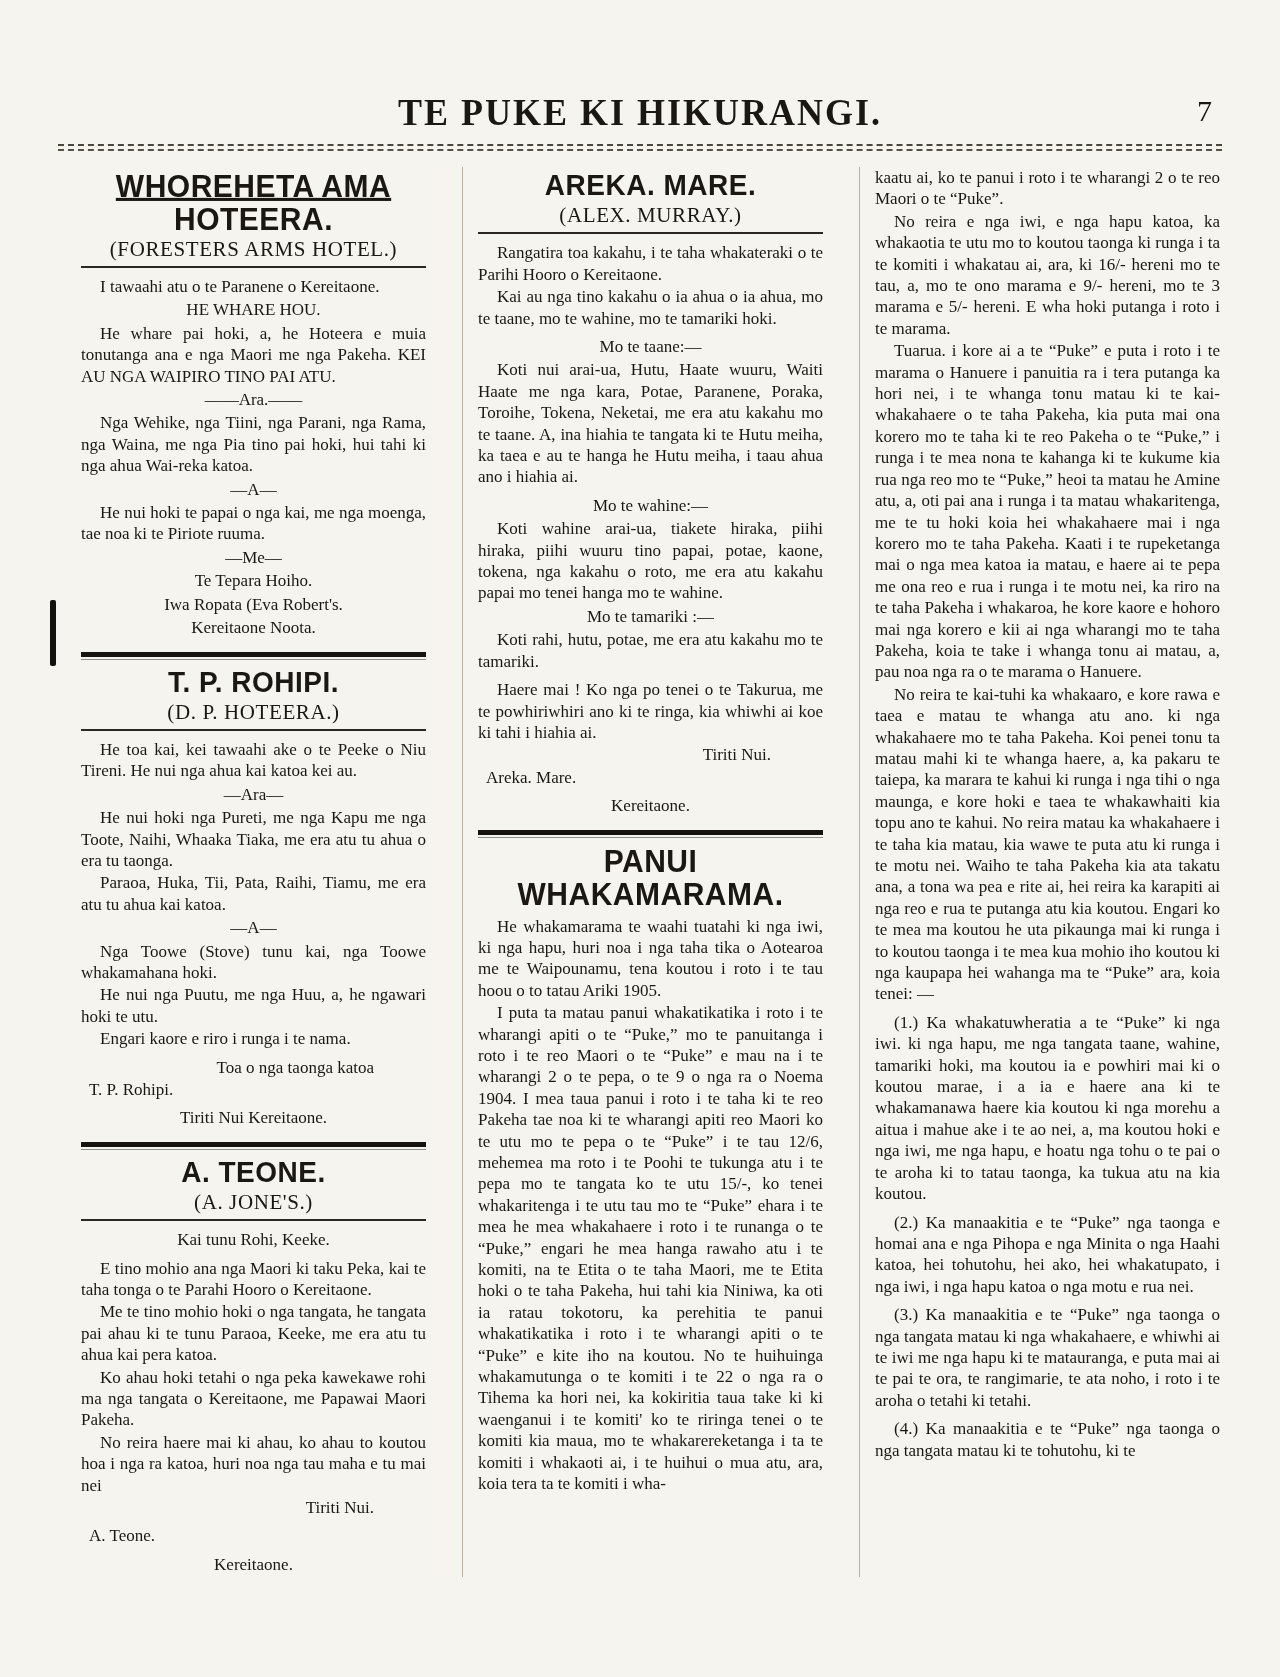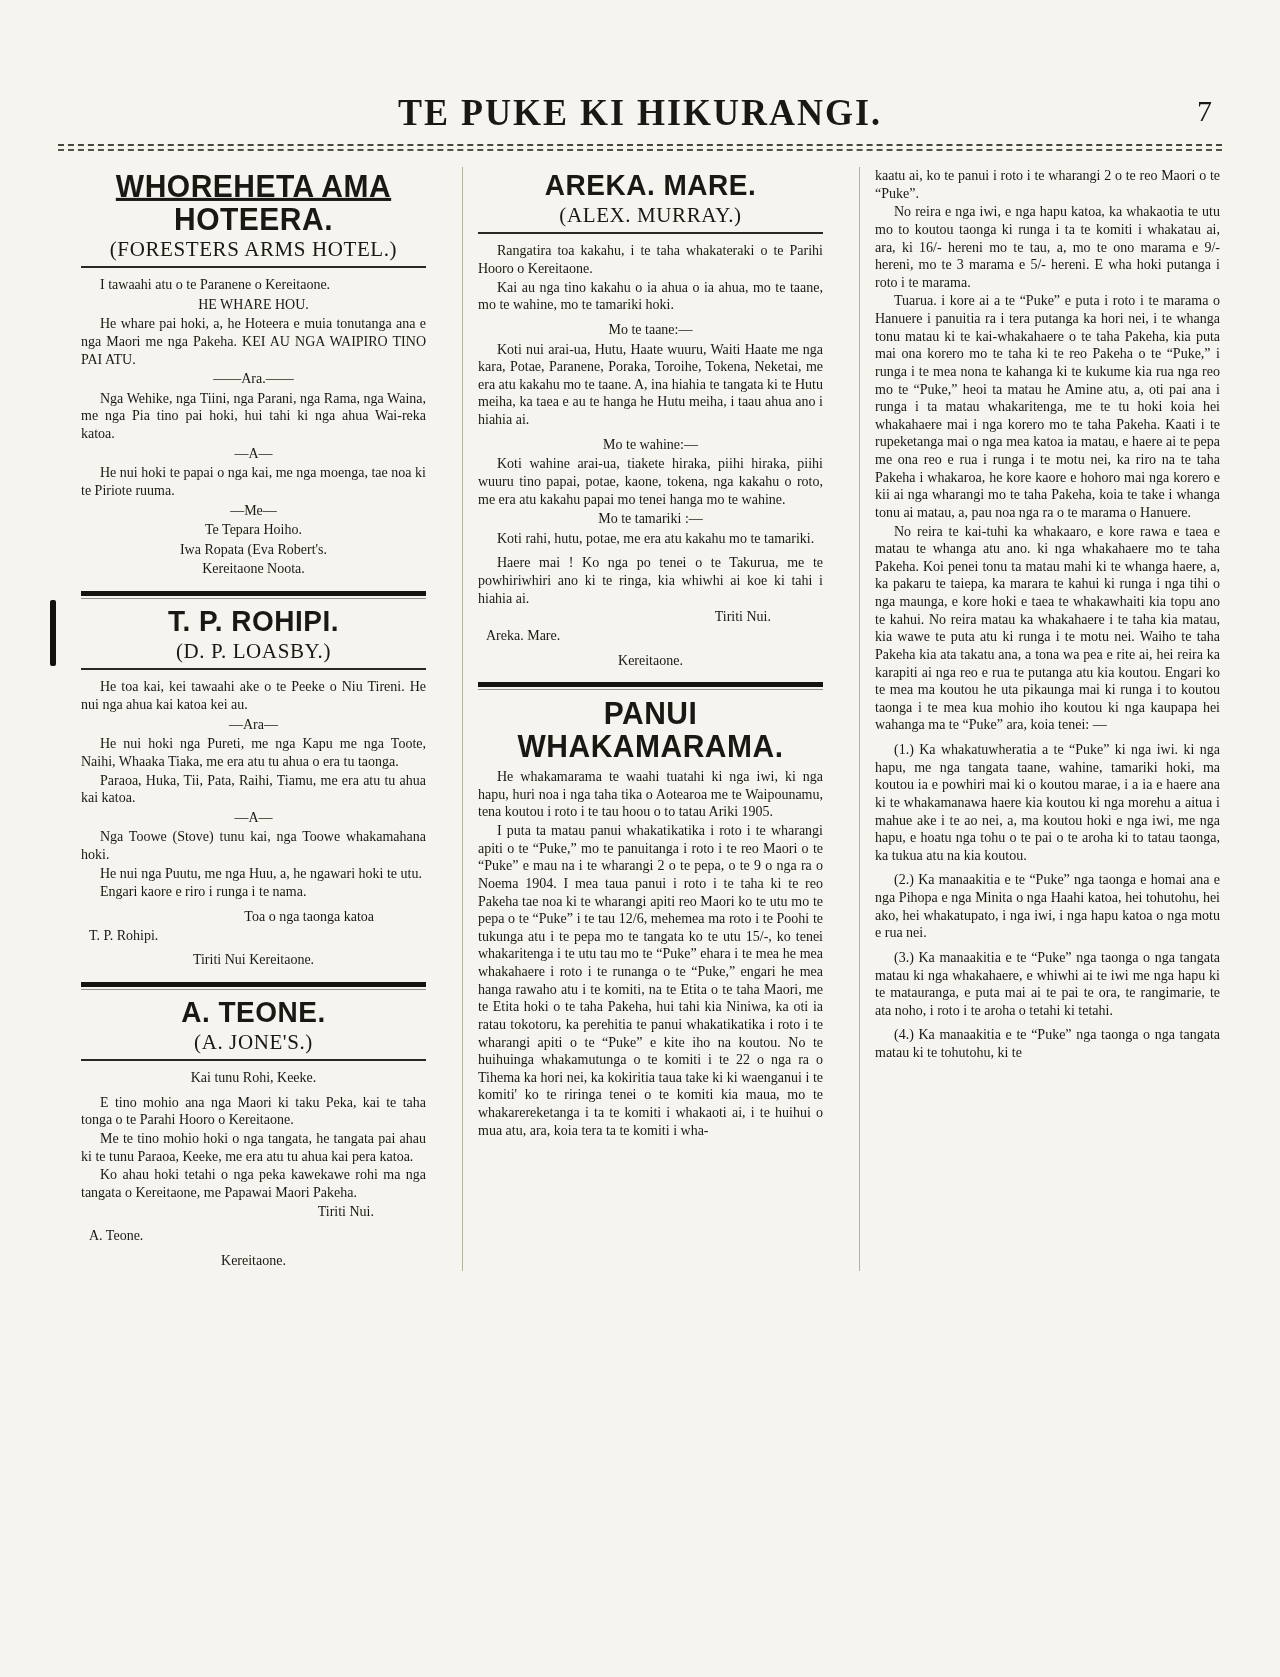--- a/index.html
+++ b/index.html
@@ -60,21 +60,21 @@
   .subhead {
     text-align: center;
     font-size: 21px;
     letter-spacing: 0.6px;
     margin: 3px 0 3px;
   }
   .thin-rule { border: none; border-top: 2px solid #2b2archive7722; border-top: 2px solid #2b2722; margin: 4px 0 8px; }
   .thick-bar { height: 5px; background: #17140f; margin: 13px 0 11px; box-shadow: 0 2px 0 #f6f4ee, 0 3px 0 rgba(23,20,15,.45); }
 
   
-  .blocks { font-size: 14px; line-height: 1.26; }
+  .blocks { font-size: 17px; line-height: 1.26; }
   .blk { margin: 0 0 1px; }
   .indent { text-align: justify; text-indent: 19px; }
   .flush  { text-align: justify; }
   .center { text-align: center; margin: 2px 0; }
   .right  { text-align: right; padding-right: 52px; }
   .left   { padding-left: 8px; }
   .gap    { margin-top: 7px; }
 
   
   .ink-mark { position: absolute; left: 50px; top: 600px; width: 6px; height: 66px; background: #13110d; border-radius: 2px; }
@@ -109,21 +109,21 @@
             <div class="blk center">Te Tepara Hoiho.</div>
             <div class="blk center">Iwa Ropata (Eva Robert's.</div>
             <div class="blk center">Kereitaone Noota.</div>
           </div>
       </article>
 
       <div class="thick-bar"></div>
 
       <article>
         <h2 class="display-head smaller">T. P. ROHIPI.</h2>
-        <div class="subhead">(D. P. LOASBY.)</div>
+        <div class="subhead">(D. P. HOTEERA.)</div>
         <hr class="thin-rule">
         <div class="blocks">
             <div class="blk indent">He toa kai, kei tawaahi ake o te Peeke o Niu Tireni.  He nui nga ahua kai katoa kei au.</div>
             <div class="blk center">—Ara—</div>
             <div class="blk indent">He nui hoki nga Pureti, me nga Kapu me nga Toote, Naihi, Whaaka Tiaka, me era atu tu ahua o era tu taonga.</div>
             <div class="blk indent">Paraoa, Huka, Tii, Pata, Raihi, Tiamu, me era atu tu ahua kai katoa.</div>
             <div class="blk center">—A—</div>
             <div class="blk indent">Nga Toowe (Stove) tunu kai, nga Toowe whakamahana hoki.</div>
             <div class="blk indent">He nui nga Puutu, me nga Huu, a, he ngawari hoki te utu.</div>
             <div class="blk indent">Engari kaore e riro i runga i te nama.</div>
@@ -137,20 +137,21 @@
 
       <article>
         <h2 class="display-head smaller">A. TEONE.</h2>
         <div class="subhead">(A. JONE'S.)</div>
         <hr class="thin-rule">
         <div class="blocks">
             <div class="blk center gap">Kai tunu Rohi, Keeke.</div>
             <div class="blk indent gap">E tino mohio ana nga Maori ki taku Peka, kai te taha tonga o te Parahi Hooro o Kereitaone.</div>
             <div class="blk indent">Me te tino mohio hoki o nga tangata, he tangata pai ahau ki te tunu Paraoa, Keeke, me era atu tu ahua kai pera katoa.</div>
             <div class="blk indent">Ko ahau hoki tetahi o nga peka kawekawe rohi ma nga tangata o Kereitaone, me Papawai Maori Pakeha.</div>
+            <div class="blk indent">No reira haere mai ki ahau, ko ahau to koutou hoa i nga ra katoa, huri noa nga tau maha e tu mai nei</div>
             <div class="blk right">Tiriti Nui.</div>
             <div class="blk left gap">A. Teone.</div>
             <div class="blk center gap">Kereitaone.</div>
           </div>
       </article>
     </section>
 
     <section class="col">
       <article>
         <h2 class="display-head smaller">AREKA. MARE.</h2>

